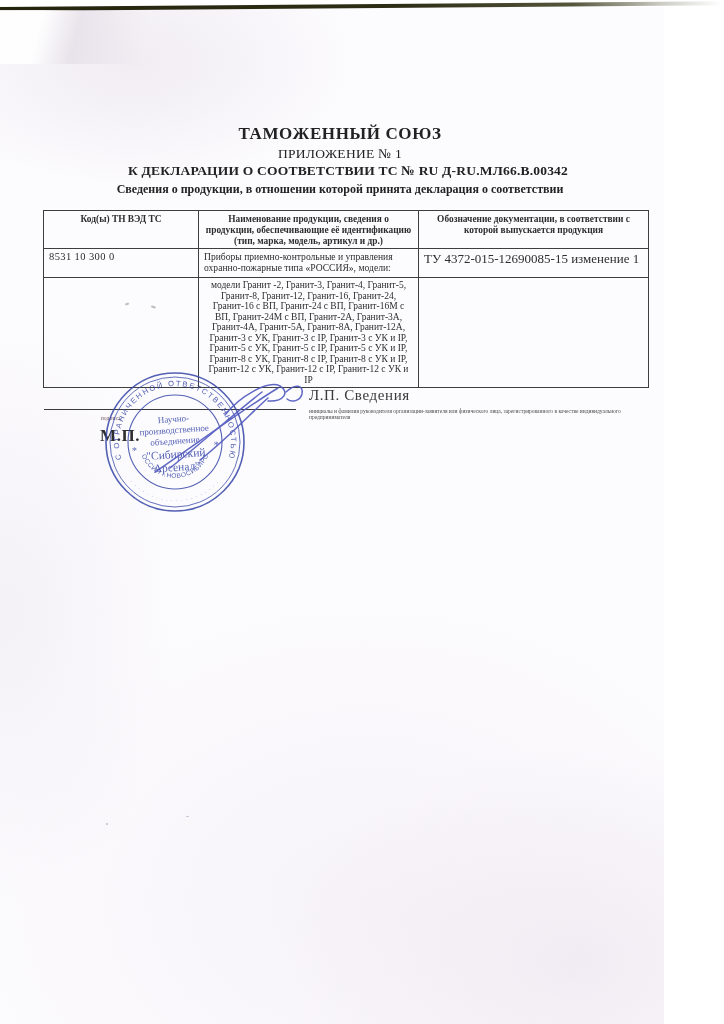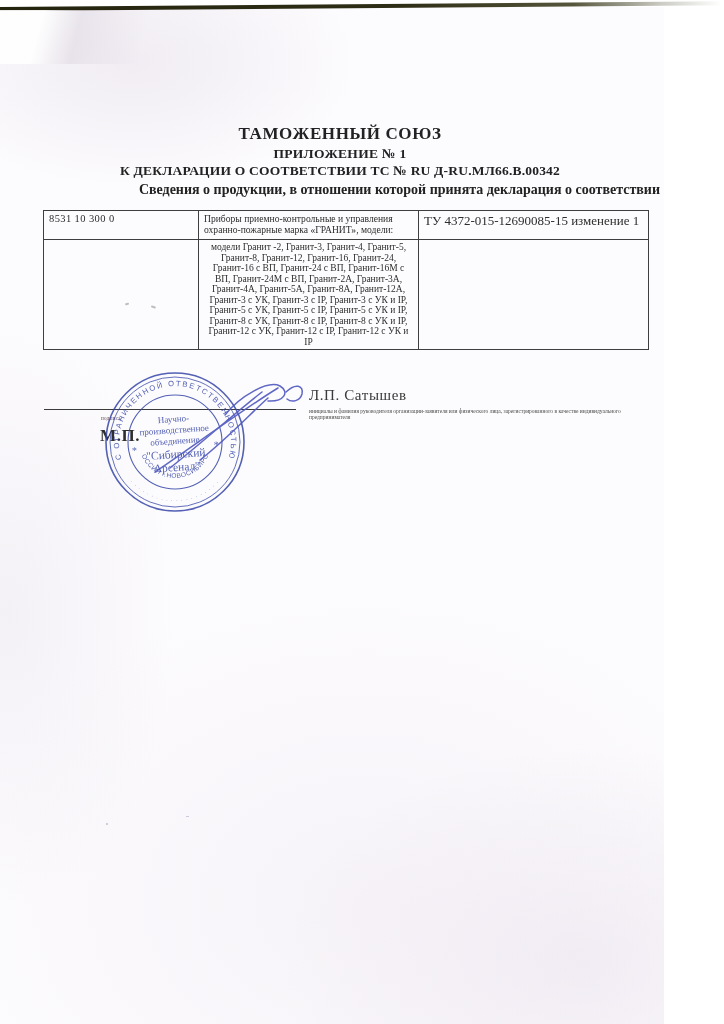--- a/index.html
+++ b/index.html
@@ -26,23 +26,23 @@
     transform: rotate(-0.45deg); transform-origin: left center;
   }
   .scan-edge-white { position: absolute; top: 0; left: 0; width: 724px; height: 7px; background: #ffffff; }
   .fold-crease {
     position: absolute; top: 10px; left: 0; width: 230px; height: 54px;
     background: linear-gradient(105deg, rgba(255,255,255,0.9) 18%, rgba(210,202,214,0.35) 34%, transparent 62%);
   }
 
   .titles { position: absolute; left: 20px; width: 640px; text-align: center; color: #222; }
   .t1 { position: absolute; top: 124px; left: 0; width: 100%; font-size: 17px; font-weight: bold; letter-spacing: 0.6px; }
-  .t2 { position: absolute; top: 146px; left: 0; width: 100%; font-size: 13.5px; font-weight: bold; letter-spacing: 0.3px; }
-  .t3 { position: absolute; top: 163px; left: 0; width: 100%; font-size: 13.5px; font-weight: bold; letter-spacing: 0.2px; }
-  .t4 { position: absolute; top: 181.5px; left: 0; width: 100%; font-size: 14px; font-weight: bold; text-align: right; }
+  .t2 { position: absolute; top: 146px; left: 0; width: 100%; font-size: 13.5px; font-weight: normal; letter-spacing: 0.3px; }
+  .t3 { position: absolute; top: 163px; left: 8px; width: 100%; font-size: 13.5px; font-weight: bold; letter-spacing: 0.2px; }
+  .t4 { position: absolute; top: 181.5px; left: 0; width: 100%; font-size: 12px; font-weight: bold; }
 
   .doc-table-wrap { position: absolute; left: 43px; top: 210px; width: 605px; }
   table.doc-table { border-collapse: collapse; width: 605px; table-layout: fixed; }
   table.doc-table td, table.doc-table th {
     border: 1.3px solid #3e3e3e; vertical-align: top; padding: 2px 5px;
     font-family: "Liberation Serif", serif; color: #2d2d2d;
   }
   table.doc-table th { font-size: 9.4px; font-weight: bold; text-align: center; line-height: 10.8px; padding-top: 3px; }
   tr.hdr { height: 34px; }
   tr.r1 { height: 29px; }
@@ -85,39 +85,44 @@
   </div>
 
   <div class="doc-table-wrap">
     <table class="doc-table">
       <colgroup>
           <col style="width:155px">
           <col style="width:220px">
           <col style="width:230px">
         </colgroup>
       <tbody>
+          <tr class="hdr">
+        <th>Код(ы) ТН ВЭД ТС</th>
+        <th>Наименование продукции, сведения о продукции, обеспечивающие её идентификацию (тип, марка, модель, артикул и др.)</th>
+        <th>Обозначение документации, в соответствии с которой выпускается продукция</th>
+      </tr>
       <tr class="r1">
         <td class="code-cell">8531 10 300 0</td>
-        <td class="name-cell">Приборы приемно-контрольные и управления охранно-пожарные марка «ГРАНИТ», модели:</td>
+        <td class="name-cell">Приборы приемно-контрольные и управления охранно-пожарные типа «РОССИЯ», модели:</td>
         <td class="doc-cell">ТУ 4372-015-12690085-15 изменение 1</td>
       </tr>
       <tr class="r2">
         <td class="code-cell"></td>
         <td class="models-cell">модели Гранит -2, Гранит-3, Гранит-4, Гранит-5, Гранит-8, Гранит-12, Гранит-16, Гранит-24, Гранит-16 с ВП, Гранит-24 с ВП, Гранит-16М с ВП, Гранит-24М с ВП, Гранит-2А, Гранит-3А, Гранит-4А, Гранит-5А, Гранит-8А, Гранит-12А, Гранит-3 с УК, Гранит-3 с IP, Гранит-3 с УК и IP, Гранит-5 с УК, Гранит-5 с IP, Гранит-5 с УК и IP, Гранит-8 с УК, Гранит-8 с IP, Гранит-8 с УК и IP, Гранит-12 с УК, Гранит-12 с IP, Гранит-12 с УК и IP</td>
         <td class="doc-cell"></td>
       </tr>
     </tbody>
       </table>
   </div>
 
   <div class="sig-line"></div>
   <div class="podpis">подпись</div>
   <div class="mp">М.П.</div>
 
-  <div class="sig-name">Л.П. Сатышев</div>
+  <div class="sig-name">Л.П. Сведения</div>
   <div class="sig-caption">инициалы и фамилия руководителя организации-заявителя или физического лица, зарегистрированного в качестве индивидуального предпринимателя</div>
 
   <div class="stamp-box">
     <svg width="150" height="150" viewBox="0 0 150 150">
       <g stroke="#3646a8" fill="none">
         <circle cx="75" cy="75" r="69" stroke-width="1.6"></circle>
         <circle cx="75" cy="75" r="65" stroke-width="0.9"></circle>
         <circle cx="75" cy="75" r="47" stroke-width="1.1"></circle>
       </g>
       <defs>

